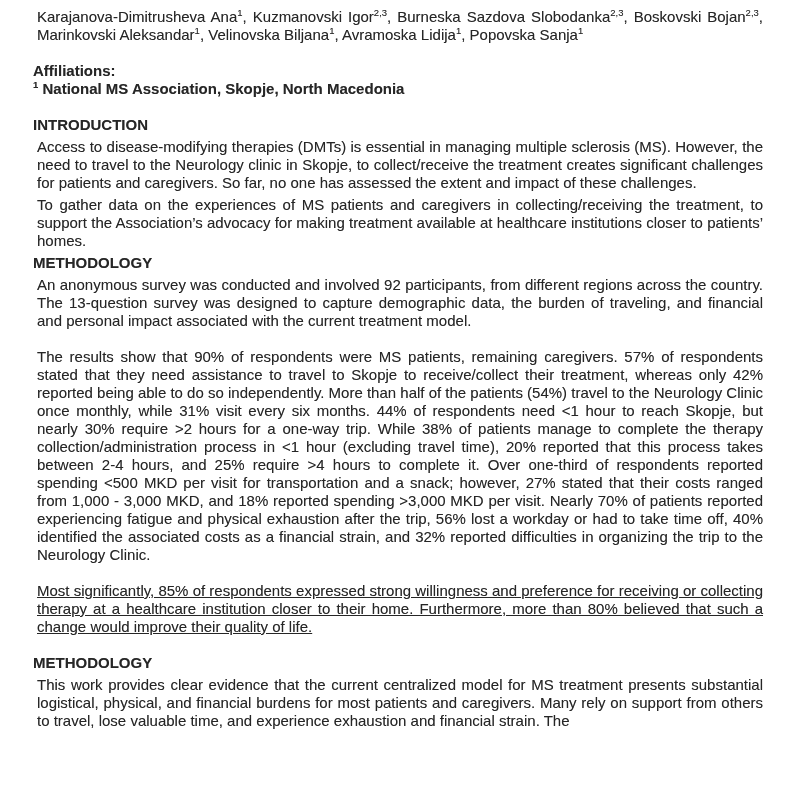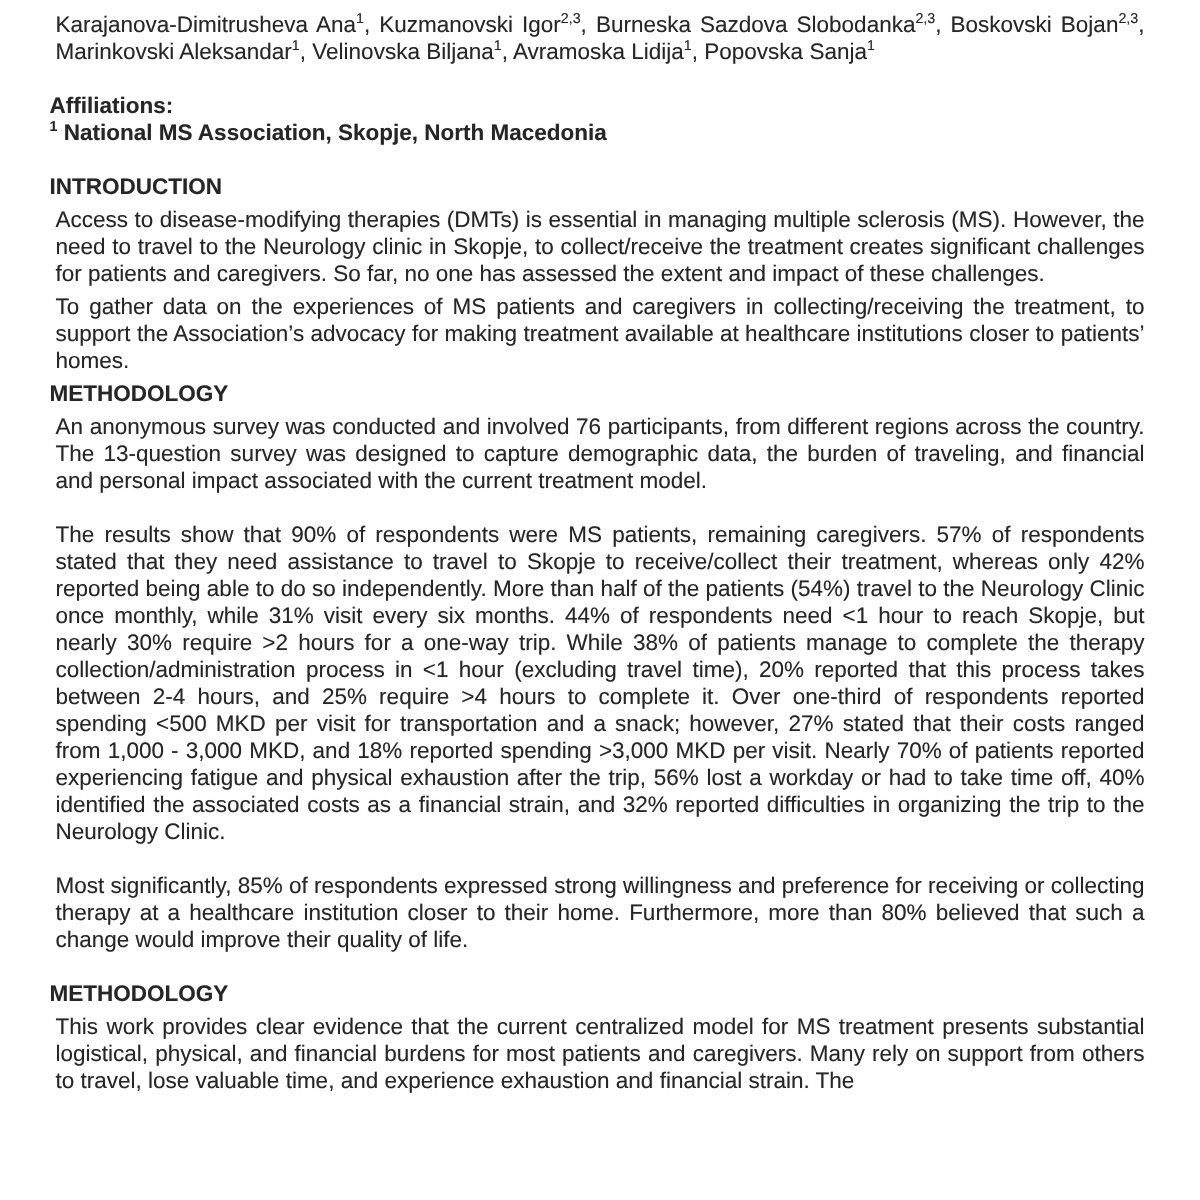--- a/index.html
+++ b/index.html
@@ -40,20 +40,21 @@
   }
   .aff-line {
     text-align: left;
     font-weight: bold;
   }
   section.gap-before {
     margin-top: 18px;
   }
   section p + p {
     margin-top: 18px;
+    text-decoration: underline;
   }
   sup {
     font-size: 9.5px;
     line-height: 0;
     vertical-align: super;
   }
 </style>
 </head>
 <body>
 
@@ -73,21 +74,21 @@
   <div>
       <section class="gap-before">
         <div class="heading">INTRODUCTION</div>
         <p>Access to disease-modifying therapies (DMTs) is essential in managing multiple sclerosis (MS). However, the need to travel to the Neurology clinic in Skopje, to collect/receive the treatment creates significant challenges for patients and caregivers. So far, no one has assessed the extent and impact of these challenges.</p>
       </section>
       <section>
         <p>To gather data on the experiences of MS patients and caregivers in collecting/receiving the treatment, to support the Association’s advocacy for making treatment available at healthcare institutions closer to patients’ homes.</p>
       </section>
       <section>
         <div class="heading">METHODOLOGY</div>
-        <p>An anonymous survey was conducted and involved 76 participants, from different regions across the country. The 13-question survey was designed to capture demographic data, the burden of traveling, and financial and personal impact associated with the current treatment model.</p>
+        <p>An anonymous survey was conducted and involved 92 participants, from different regions across the country. The 13-question survey was designed to capture demographic data, the burden of traveling, and financial and personal impact associated with the current treatment model.</p>
       </section>
       <section class="gap-before">
         <p>The results show that 90% of respondents were MS patients, remaining caregivers. 57% of respondents stated that they need assistance to travel to Skopje to receive/collect their treatment, whereas only 42% reported being able to do so independently. More than half of the patients (54%) travel to the Neurology Clinic once monthly, while 31% visit every six months. 44% of respondents need &lt;1 hour to reach Skopje, but nearly 30% require &gt;2 hours for a one-way trip. While 38% of patients manage to complete the therapy collection/administration process in &lt;1 hour (excluding travel time), 20% reported that this process takes between 2-4 hours, and 25% require &gt;4 hours to complete it. Over one-third of respondents reported spending &lt;500 MKD per visit for transportation and a snack; however, 27% stated that their costs ranged from 1,000 - 3,000 MKD, and 18% reported spending &gt;3,000 MKD per visit. Nearly 70% of patients reported experiencing fatigue and physical exhaustion after the trip, 56% lost a workday or had to take time off, 40% identified the associated costs as a financial strain, and 32% reported difficulties in organizing the trip to the Neurology Clinic.</p>
         <p>Most significantly, 85% of respondents expressed strong willingness and preference for receiving or collecting therapy at a healthcare institution closer to their home. Furthermore, more than 80% believed that such a change would improve their quality of life.</p>
       </section>
       <section class="gap-before">
         <div class="heading">METHODOLOGY</div>
         <p>This work provides clear evidence that the current centralized model for MS treatment presents substantial logistical, physical, and financial burdens for most patients and caregivers. Many rely on support from others to travel, lose valuable time, and experience exhaustion and financial strain. The</p>
       </section>
     </div>

